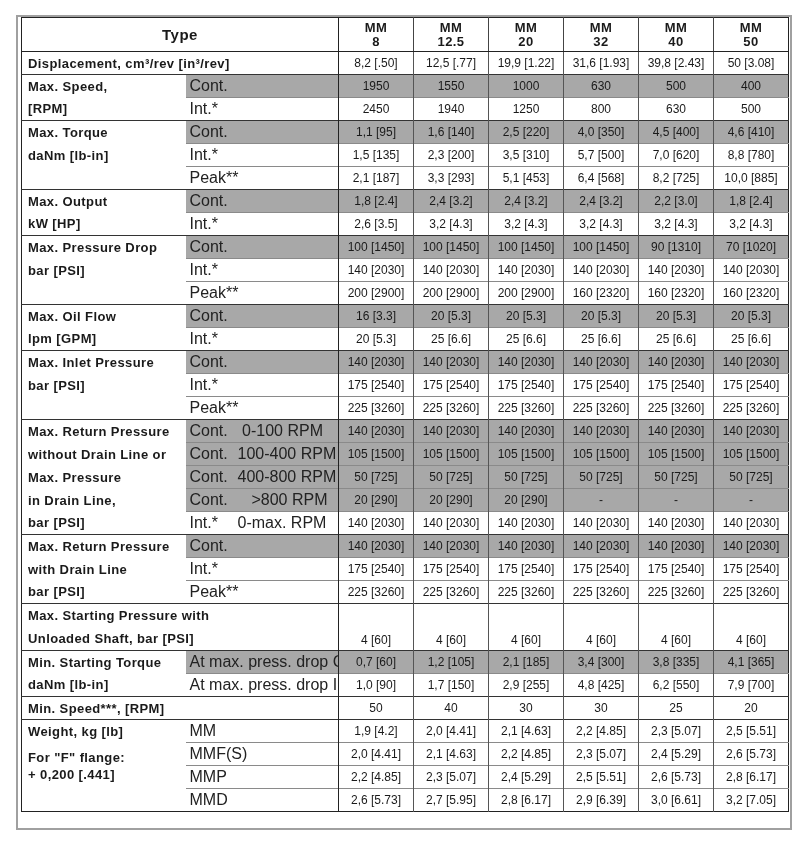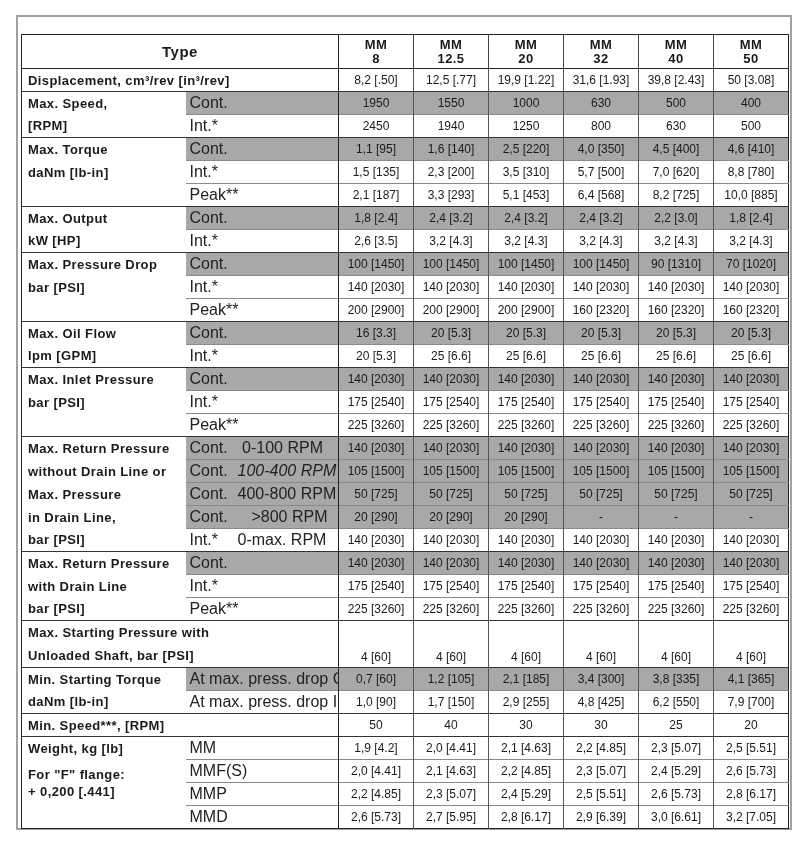--- a/index.html
+++ b/index.html
@@ -2,21 +2,21 @@
 <html><head>
 <meta charset="utf-8">
 <style>
   html, body { margin: 0; padding: 0; background: #ffffff; }
   body { width: 811px; height: 842px; position: relative; font-family: "Liberation Sans", sans-serif; color: #1a1a1a; }
   .frame {
     position: absolute; left: 16px; top: 15px; width: 776px; height: 815px;
     border: 2px solid #a0a0a0; box-sizing: border-box;
   }
   table.spec {
-    position: absolute; left: 21px; top: 34px; width: 767px;
+    position: absolute; left: 21px; top: 17px; width: 767px;
     border-collapse: collapse; table-layout: fixed;
     border: 1.5px solid #222;
   }
   table.spec col.c-label { width: 164px; }
   table.spec col.c-sub { width: 153px; }
   table.spec col.c-data { width: 75px; }
   td, th { padding: 0; height: 23px; box-sizing: border-box; font-size: 12px; white-space: nowrap; overflow: hidden; }
   th.type-head { font-size: 15px; font-weight: bold; letter-spacing: 0.5px; text-align: center; border-right: 1.5px solid #222; border-bottom: 1.5px solid #222; height: 34px; }
   th.model-head { font-size: 13px; font-weight: bold; text-align: center; line-height: 14px; border-left: 1px solid #444; border-bottom: 1.5px solid #222; letter-spacing: 0.4px; }
   th.model-head span { display: block; }
@@ -246,21 +246,21 @@
         <td class="sub"><span style="display: inline-block; width: 48px;">Cont.</span><span style="display: inline-block; width: 90px; text-align: center;">0-100 RPM</span></td>
         <td class="val first-val">140 [2030]</td>
         <td class="val">140 [2030]</td>
         <td class="val">140 [2030]</td>
         <td class="val">140 [2030]</td>
         <td class="val">140 [2030]</td>
         <td class="val">140 [2030]</td>
       </tr>
       <tr class="sub-row shade">
         <td class="label">without Drain Line or</td>
-        <td class="sub"><span style="display: inline-block; width: 48px;">Cont.</span><span style="display: inline-block; width: 90px; text-align: right; font-style: italic;">100-400 RPM</span></td>
+        <td class="sub"><span style="display: inline-block; width: 48px;">Cont.</span><span style="display: inline-block; width: 90px; text-align: right;">100-400 RPM</span></td>
         <td class="val first-val">105 [1500]</td>
         <td class="val">105 [1500]</td>
         <td class="val">105 [1500]</td>
         <td class="val">105 [1500]</td>
         <td class="val">105 [1500]</td>
         <td class="val">105 [1500]</td>
       </tr>
       <tr class="sub-row shade">
         <td class="label">Max. Pressure</td>
         <td class="sub"><span style="display: inline-block; width: 48px;">Cont.</span><span style="display: inline-block; width: 90px; text-align: right;">400-800 RPM</span></td>

